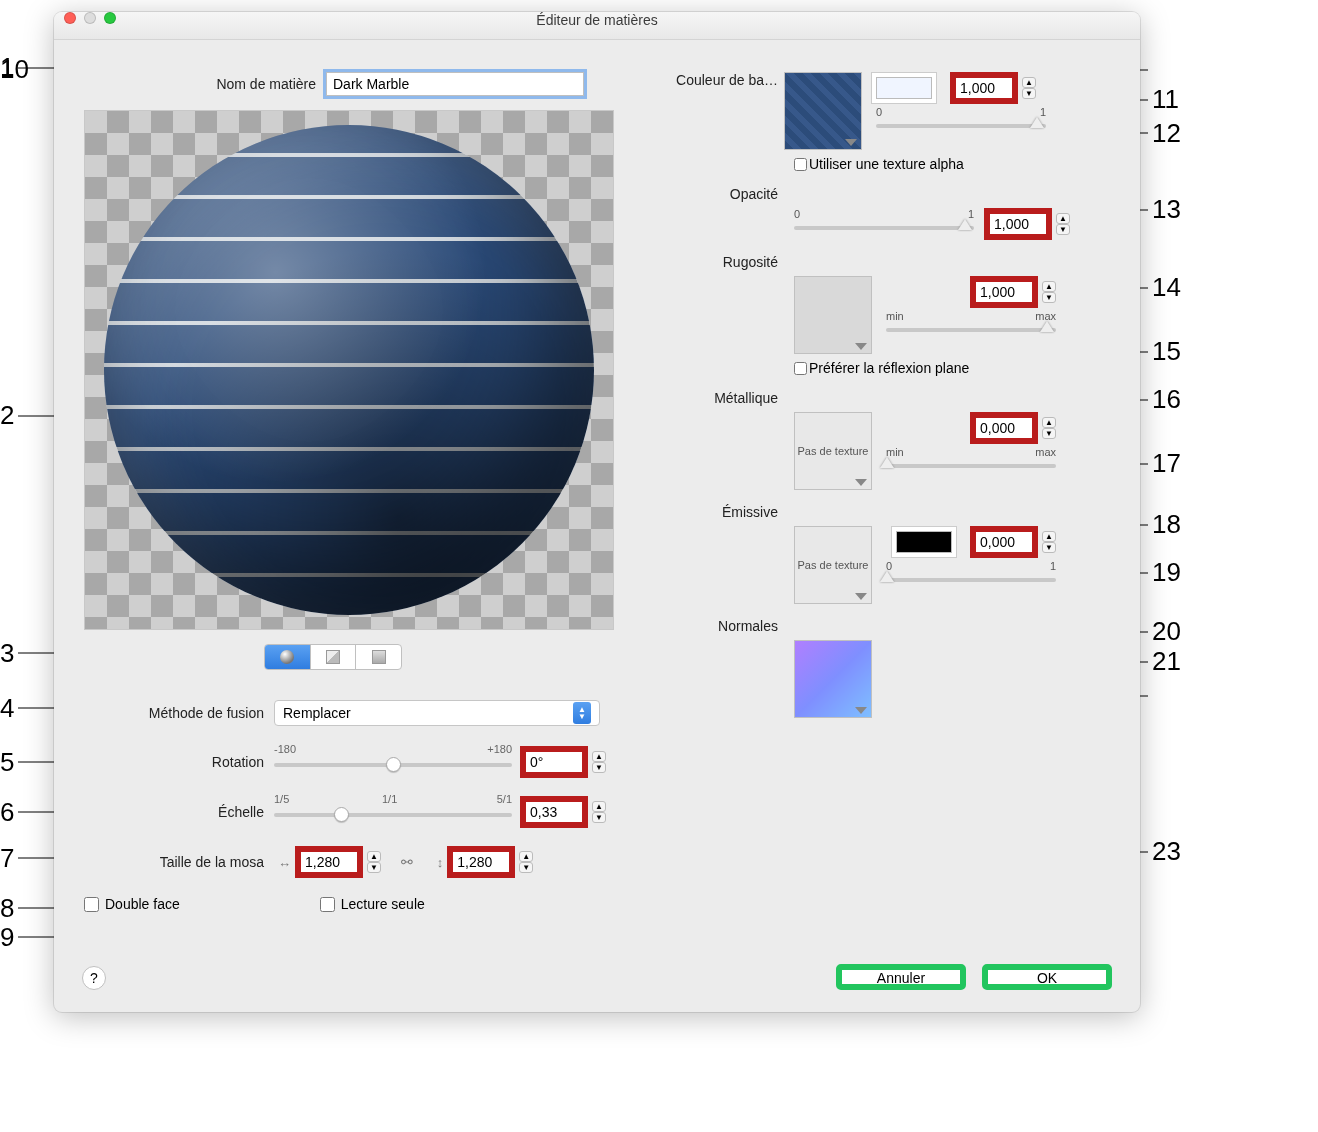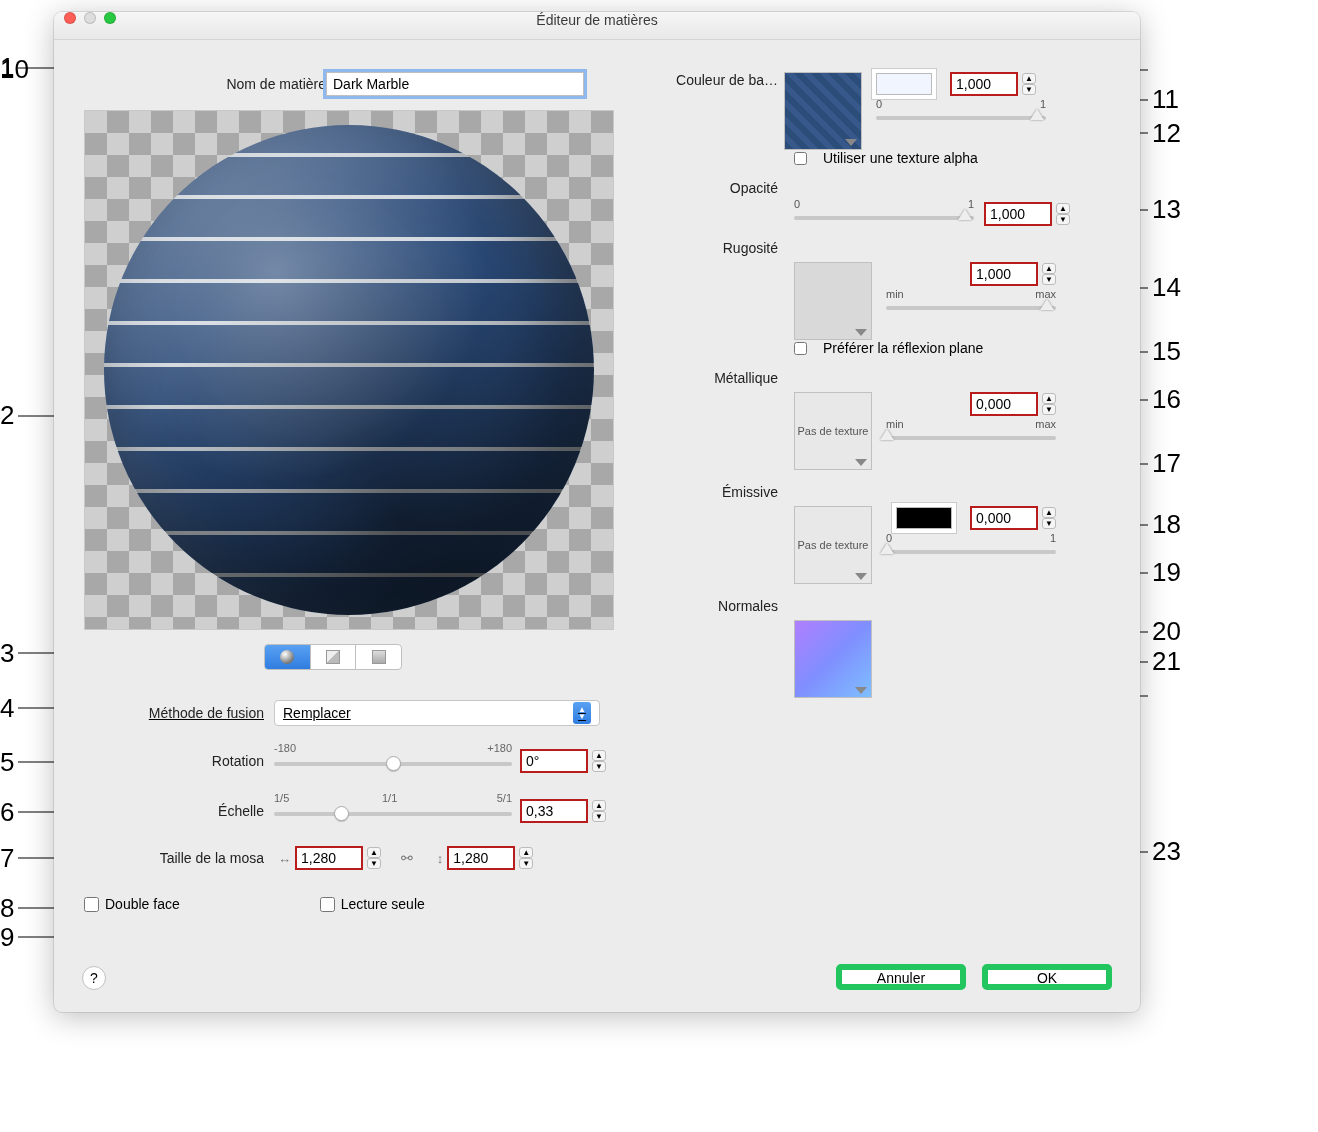--- a/index.html
+++ b/index.html
@@ -30,21 +30,21 @@
     .tl.gray { background: #ddd; }
     .tl.green { background: #28c940; }
     .title { position: absolute; left: 0; right: 0; text-align: center; font-size: 14px; color: #3b3b3b; }
     
     .content { position: absolute; left: 0; right: 0; top: 28px; bottom: 0; padding: 22px 28px; }
     
     .row { display: flex; align-items: center; }
     .label { font-size: 14px; color: #222; text-align: right; }
     
     .name-row { position: absolute; left: 0; top: 32px; width: 560px; }
-    .name-row .label { width: 272px; }
+    .name-row .label { width: 272px; padding-right: 10px; }
     .name-input {
       width: 258px; height: 24px;
       border: 1px solid #bfbfbf;
       border-radius: 0px;
       padding: 0 6px;
       font-size: 14px;
       background: #fff;
       box-shadow: 0 0 0 3px #8fb9ec;
     }
     
@@ -78,38 +78,38 @@
       display: flex; border: 1px solid #c0c0c0; border-radius: 4px; overflow: hidden;
       height: 26px; width: 138px; background:#fff;
     }
     .shape-toggle .seg { flex:1; display:flex;align-items:center;justify-content:center; border-right:1px solid #c0c0c0; font-size:16px; }
     .shape-toggle .seg:last-child{border-right:none;}
     .shape-toggle .seg.active { background: linear-gradient(#5aa1f2,#2f7de0); color:#fff; }
     .seg-sphere-icon{width:14px;height:14px;border-radius:50%;background:radial-gradient(circle at 35% 30%,#fff,#777 70%);}
     .seg-cube-icon{width:14px;height:14px;background:linear-gradient(135deg,#eee 0 50%,#bbb 50% 100%);border:1px solid #999;}
     .seg-plane-icon{width:14px;height:14px;background:linear-gradient(#ddd,#aaa);border:1px solid #999;}
     
-    .fusion-row { position: absolute; left: 0; top: 660px; width: 560px; text-decoration: underline; }
+    .fusion-row { position: absolute; left: 0; top: 660px; width: 560px; }
     .fusion-row .label { width: 220px; padding-right: 10px; }
     .select {
       width: 326px; height: 26px;
       border: 1px solid #c6c6c6; border-radius: 4px;
       background: #fff; font-size:14px; padding: 0 8px;
       display:flex;align-items:center;justify-content:space-between;
     }
     .select .arrows{width:18px;height:22px;background:linear-gradient(#5aa1f2,#2f7de0);border-radius:3px;display:flex;flex-direction:column;align-items:center;justify-content:center;gap:0;color:#fff;font-size:8px;line-height:7px;}
     
     .slider-row { position: absolute; display:flex;align-items:center; }
     .slider-row .label { width: 220px; padding-right: 10px; font-size:14px;}
     .slider-wrap{position:relative;width:238px;height:30px;}
     .slider-track{position:absolute;left:0;right:0;top:16px;height:4px;background:#c8c8c8;border-radius:2px;}
     .slider-thumb{position:absolute;top:10px;width:15px;height:15px;border-radius:50%;background:#fff;border:1px solid #aaa;box-shadow:0 1px 1px rgba(0,0,0,0.2);}
     .slider-tick-label{position:absolute;top:-4px;font-size:11px;color:#666;}
     .stepper{display:flex;align-items:center;}
-    .stepper input{width:68px;height:22px;border:2px solid #b91c1c;font-size:14px;padding:10px 4px;}
+    .stepper input{width:68px;height:22px;border:6px solid #b91c1c;font-size:14px;padding:10px 4px;}
     .stepper .spins{display:flex;flex-direction:column;margin-left:4px;}
     .stepper .spins button{width:14px;height:11px;font-size:8px;line-height:8px;border:1px solid #bbb;background:#f5f5f5;border-radius:3px;padding:0;}
     
     .rotation-row{left:0;top:706px;width:560px;}
     .scale-row{left:0;top:756px;width:560px;}
     
     .tile-row{position:absolute;left:0;top:806px;width:560px;display:flex;align-items:center;}
     .tile-row .label{width:220px;padding-right:10px;overflow:hidden;white-space:nowrap;}
     .tile-row .hicon,.tile-row .vicon{font-size:13px;color:#777;margin:0 4px;}
     .link-icon{margin:0 20px;font-size:14px;color:#777;}
@@ -131,21 +131,21 @@
     .color-well{width:56px;height:22px;border:1px solid #bbb;box-shadow:0 0 0 4px #fff, 0 0 0 5px #ccc;display:inline-block;}
     .color-well.light{background:#f0f5ff;}
     .color-well.black{background:#000;}
     
     .mini-slider{position:relative;height:24px;width:170px;}
     .mini-slider .track{position:absolute;left:0;right:0;top:14px;height:4px;background:#c8c8c8;border-radius:2px;}
     .mini-slider .thumb{position:absolute;top:7px;width:0;height:0;border-left:7px solid transparent;border-right:7px solid transparent;border-bottom:11px solid #eee;filter:drop-shadow(0 0 1px #888);}
     .mini-slider .lbl{position:absolute;top:-4px;font-size:11px;color:#555;}
     
     .sec-block{position:relative;margin-bottom:8px;}
-    .sec-check{display:flex;align-items:center;gap:16px;font-size:14px;margin-top:0;margin-left:140px;}
+    .sec-check{display:flex;align-items:center;gap:2px;font-size:14px;margin-top:6px;margin-left:140px;}
     
     .bottom-buttons{position:absolute;right:28px;bottom:22px;display:flex;gap:16px;}
     .btn{width:130px;height:26px;border:6px solid #22c55e;border-radius:5px;background:#fff;font-size:14px;}
     
     svg.leader{position:absolute;overflow:visible;pointer-events:none;}
     svg.leader line{stroke:#000;stroke-width:1;}
   </style>
 </head>
 <body>
 

